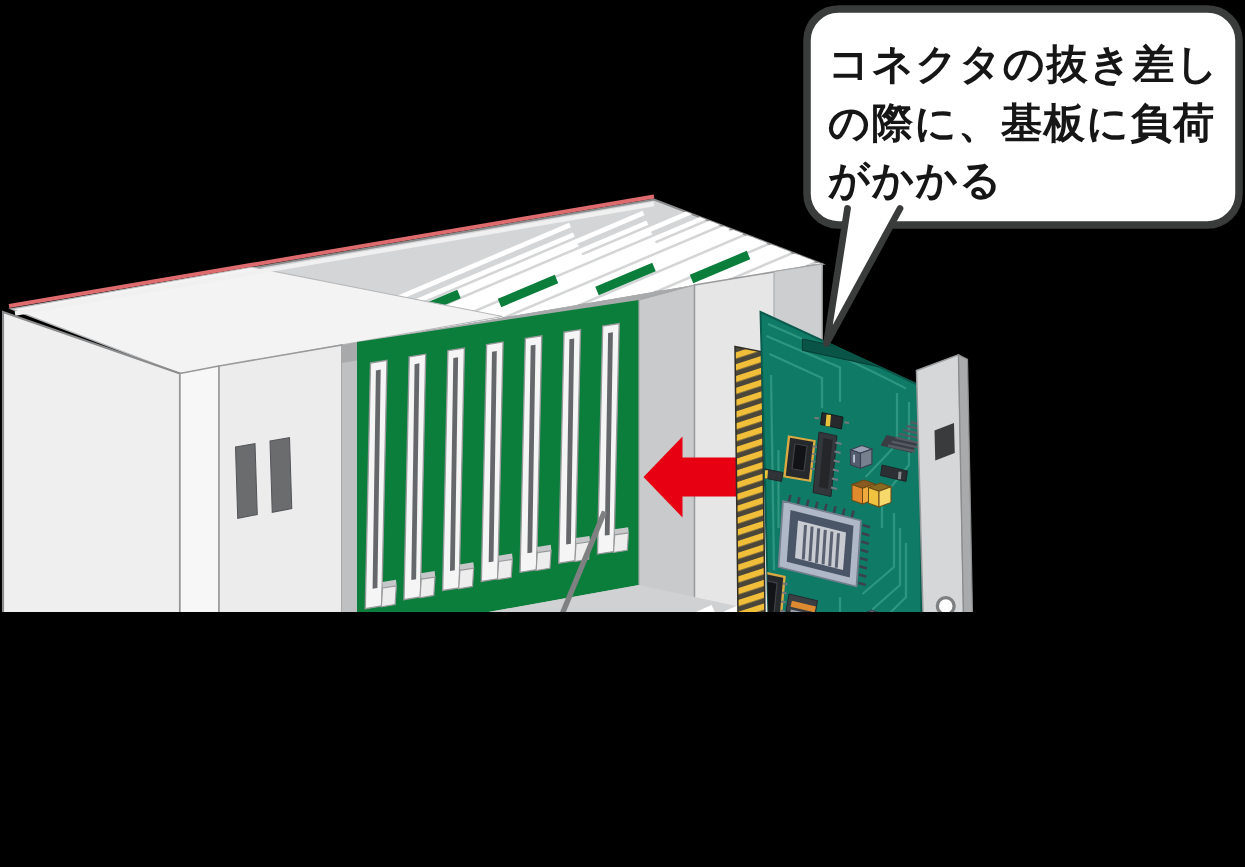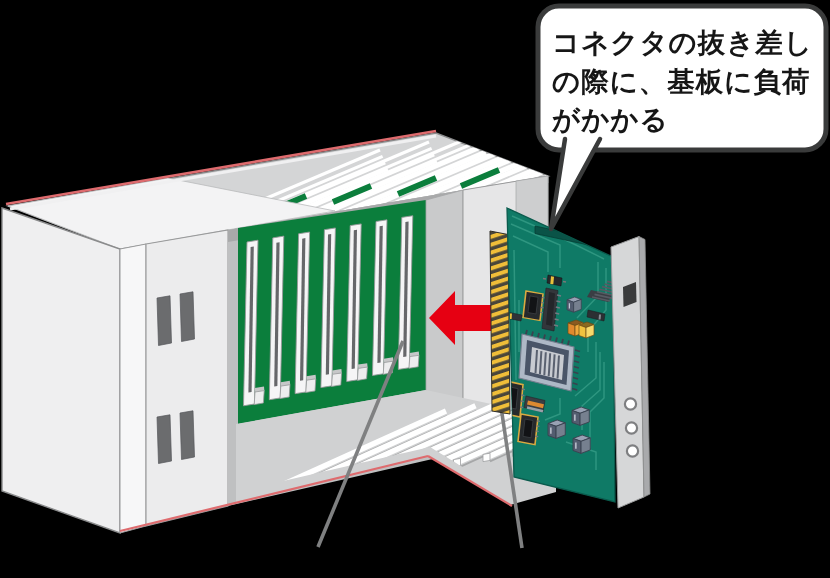--- a/index.html
+++ b/index.html
@@ -1,16 +1,16 @@
 <!DOCTYPE html>
 <html><head>
 <meta charset="utf-8">
 <style>
   html,body{margin:0;padding:0;background:#000;}
-  .stage{width:830px;height:578px;position:relative;overflow:hidden;background:#a21caf;}
+  .stage{width:830px;height:408px;position:relative;overflow:hidden;background:#a21caf;}
   svg{display:block;}
   text.bubble-line{
     font-family:"Liberation Sans","DejaVu Sans",sans-serif;
     font-weight:bold;
     font-size:27.5px;
     fill:#161616;
     letter-spacing:1px;
   }
 </style>
 </head>

